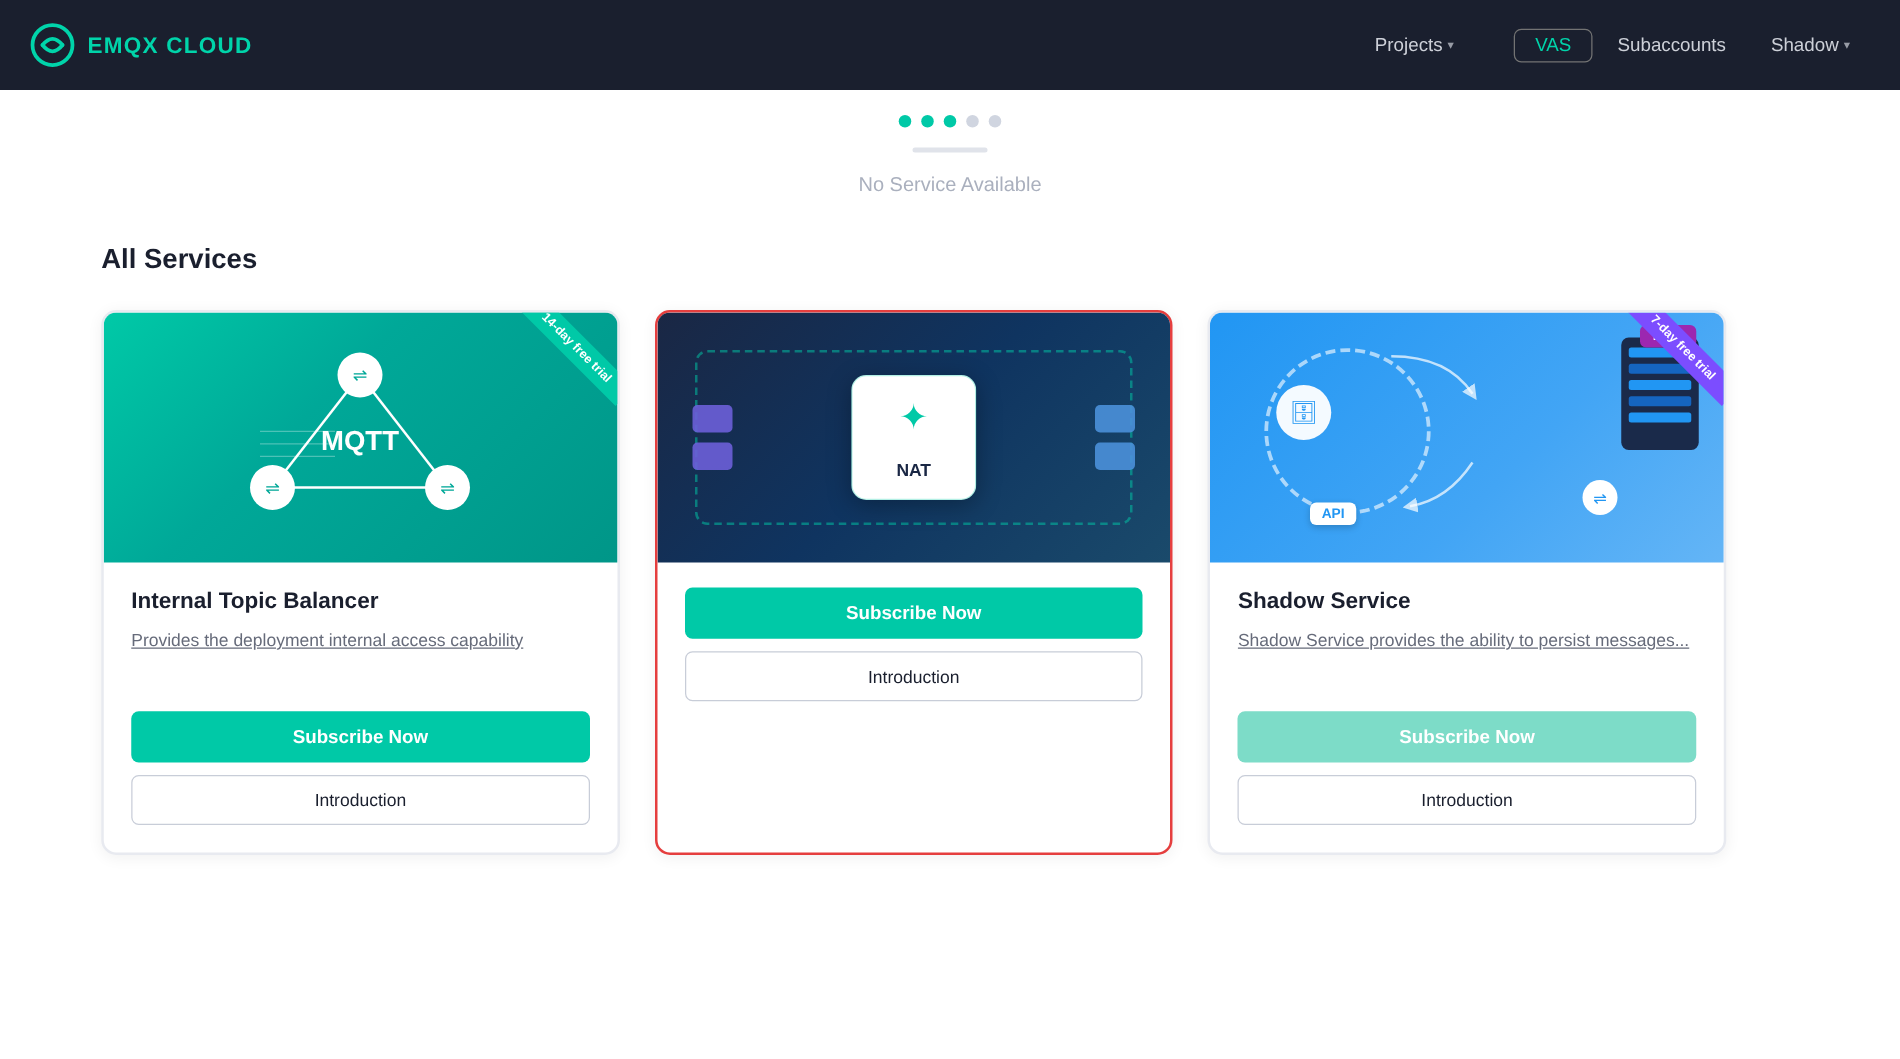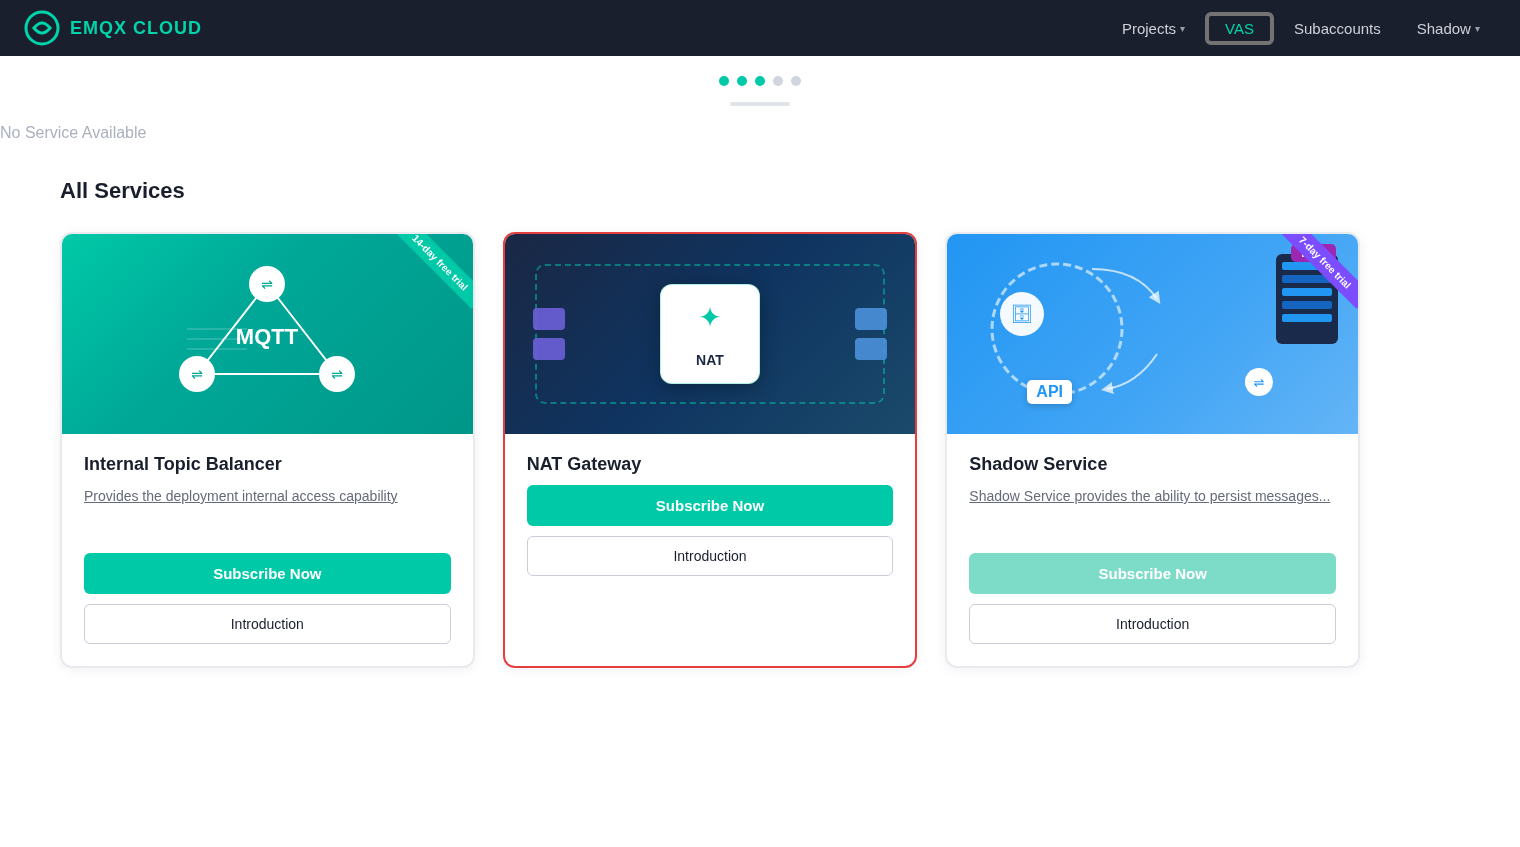--- a/index.html
+++ b/index.html
@@ -1,21 +1,21 @@
 <!DOCTYPE html>
 <html><head>
   <meta charset="utf-8">
   <style>
     * { box-sizing: border-box; margin: 0; padding: 0; }
     body { font-family: -apple-system, BlinkMacSystemFont, 'Segoe UI', sans-serif; background: #f5f6fa; }
 
     
     .header {
       background: #1a1f2e;
-      height: 56px;
+      height: 72px;
       display: flex;
       align-items: center;
       padding: 0 24px;
       position: relative;
     }
     .logo-area {
       display: flex;
       align-items: center;
       gap: 10px;
     }
@@ -40,23 +40,24 @@
       font-size: 15px;
       padding: 6px 16px;
       cursor: pointer;
       border-radius: 4px;
       display: flex;
       align-items: center;
       gap: 4px;
     }
     .nav-item.active-vas {
       color: #00d4aa;
-      border: 4px solid #737373;
+      border: 1px solid #737373;
       border-radius: 6px;
       padding: 4px 16px;
+      margin-left: 28px;
     }
     .nav-chevron {
       font-size: 10px;
       opacity: 0.7;
     }
 
     
     .main {
       background: #fff;
       min-height: calc(847px - 56px);
@@ -82,28 +83,29 @@
     .scroll-line {
       width: 60px;
       height: 4px;
       background: #e0e3ea;
       border-radius: 2px;
       margin: 6px auto 0;
     }
 
     
     .no-service {
+      text-align: center;
       color: #aab0be;
       font-size: 16px;
       padding: 18px 0 36px;
     }
 
     
     .all-services-section {
-      padding: 0 60px 40px;
+      padding: 0 81px 40px;
     }
     .section-title {
       font-size: 22px;
       font-weight: 700;
       color: #1a1f2e;
       margin-bottom: 28px;
     }
 
     .cards-grid {
       display: grid;
@@ -381,21 +383,20 @@
             <div class="nat-icon">✦</div>
             <div class="nat-label">NAT</div>
           </div>
 
           <div class="nat-side-items right" style="position:absolute; right:28px; top:50%; transform:translateY(-50%); display:flex; flex-direction:column; gap:8px;">
             <div class="nat-chip-alt"></div>
             <div class="nat-chip-alt"></div>
           </div>
         </div>
         <div class="card-body">
-          <div class="card-title">NAT Gateway</div>
           <button class="btn-subscribe">Subscribe Now</button>
           <button class="btn-introduction">Introduction</button>
         </div>
       </div>
 
       <div class="service-card">
         <div class="card-image shadow-bg" style="position:relative; overflow:hidden;">
 
           <svg width="260" height="180" viewBox="0 0 260 180" style="position:absolute; top:0; left:0;">
 
@@ -416,21 +417,21 @@
           <div style="position:absolute; right:20px; top:20px; background:#1a2a4a; border-radius:6px; width:62px; height:90px; padding:8px 6px; display:flex; flex-direction:column; gap:5px;">
             <div style="height:8px; background:#2196f3; border-radius:2px;"></div>
             <div style="height:8px; background:#1565c0; border-radius:2px;"></div>
             <div style="height:8px; background:#2196f3; border-radius:2px;"></div>
             <div style="height:8px; background:#1565c0; border-radius:2px;"></div>
             <div style="height:8px; background:#2196f3; border-radius:2px;"></div>
           </div>
 
           <div style="position:absolute; right:22px; top:10px; background:#9c27b0; border-radius:5px; padding:3px 8px; font-size:11px; font-weight:700; color:white;">Topic</div>
 
-          <div style="position:absolute; left:80px; bottom:30px; background:white; border-radius:5px; padding:3px 9px; font-size:16px; font-weight:700; color:#2196f3; box-shadow:0 2px 6px rgba(0,0,0,0.2);">API</div>
+          <div style="position:absolute; left:80px; bottom:30px; background:white; border-radius:5px; padding:3px 9px; font-size:11px; font-weight:700; color:#2196f3; box-shadow:0 2px 6px rgba(0,0,0,0.2);">API</div>
 
           <div style="position:absolute; right:85px; bottom:38px; width:28px; height:28px; background:white; border-radius:50%; display:flex; align-items:center; justify-content:center; font-size:13px; color:#2196f3;">⇌</div>
 
           <div class="ribbon">
             <div class="ribbon-inner purple">7-day free trial</div>
           </div>
         </div>
         <div class="card-body">
           <div class="card-title">Shadow Service</div>
           <div class="card-desc">Shadow Service provides the ability to persist messages...</div>

